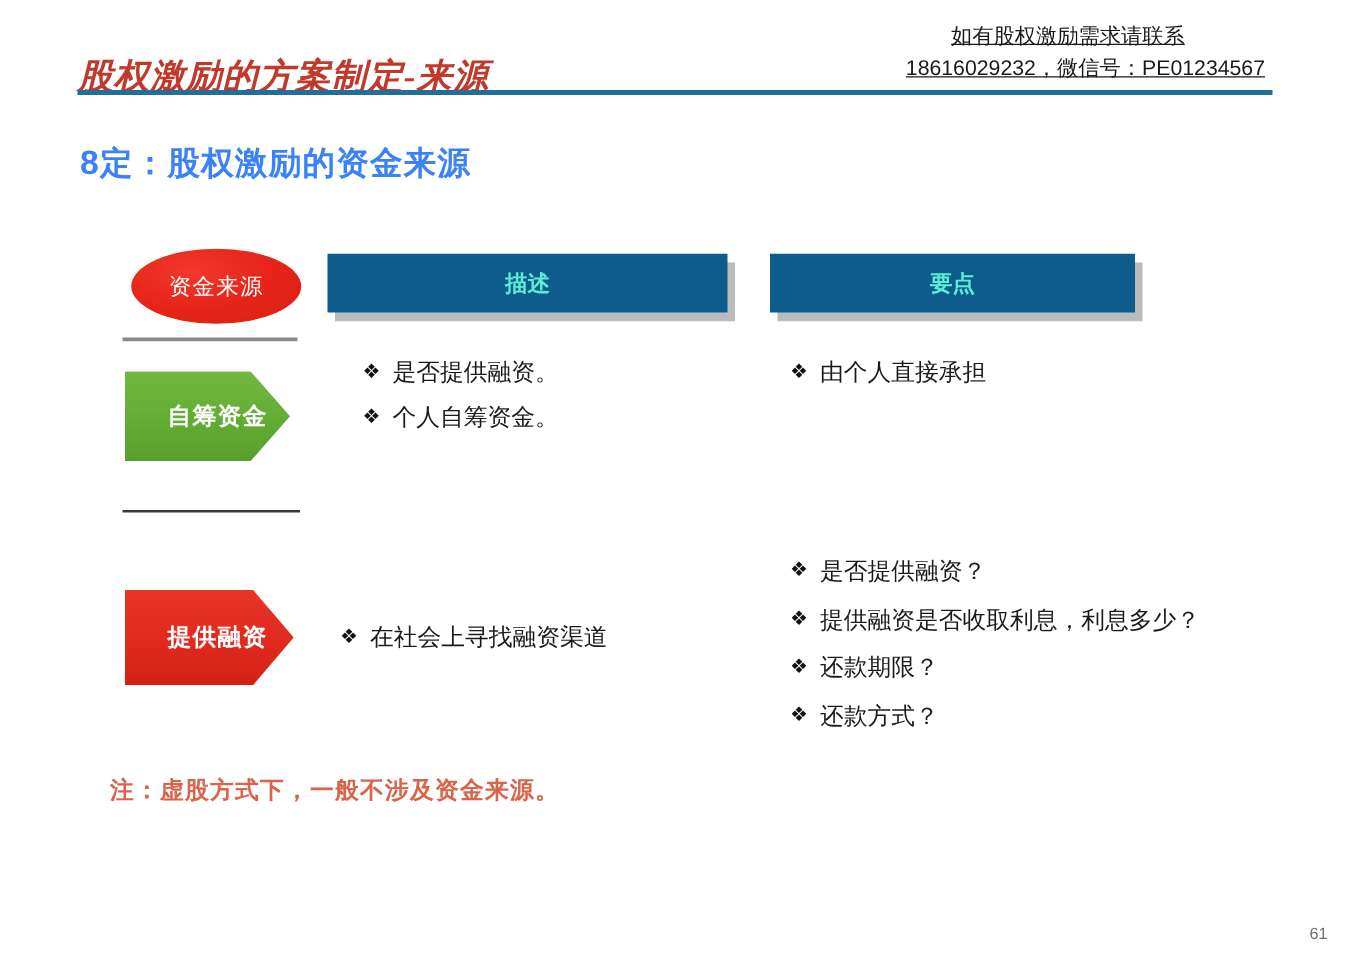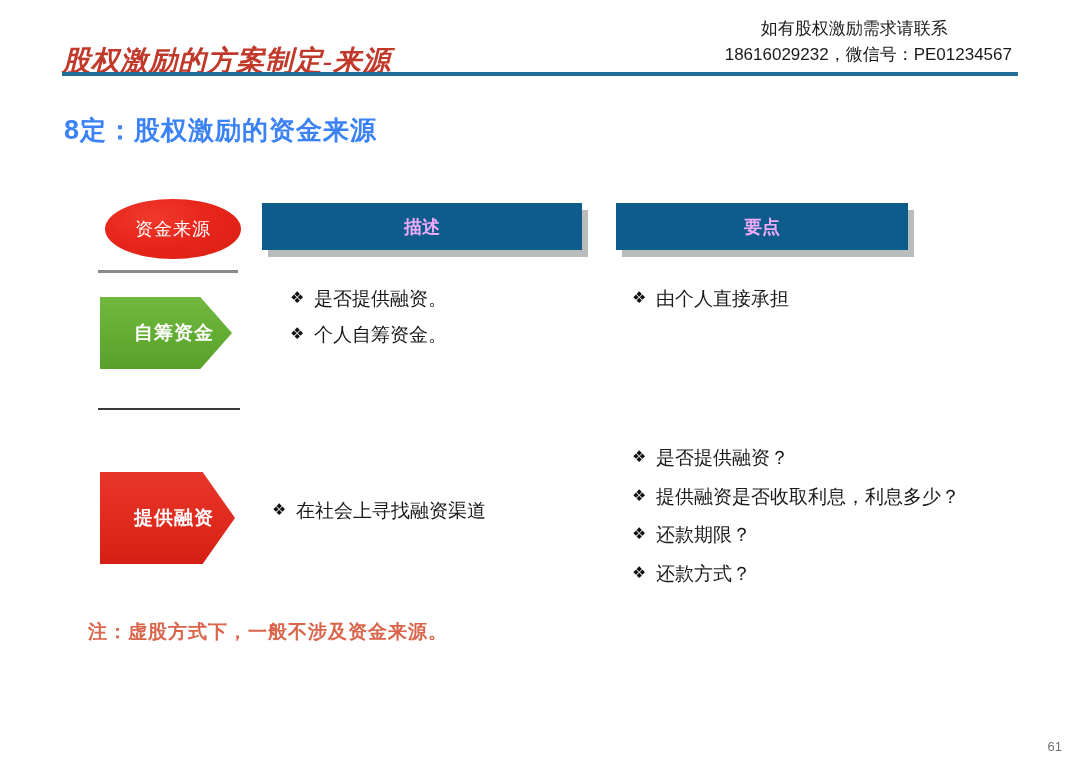--- a/index.html
+++ b/index.html
@@ -36,20 +36,21 @@
     white-space: nowrap;
     margin-top: 20px;
   }
   .contact-block {
     position: absolute;
     right: 68px;
     top: 16px;
     text-align: center;
     line-height: 1.5;
     color: #1a1a1a;
+    text-decoration: underline;
   }
   .contact-line1 {
     font-size: 17px;
     font-family: "Liberation Sans", "DejaVu Sans", sans-serif;
   }
   .contact-line2 {
     font-size: 17px;
     font-family: "Liberation Sans", "DejaVu Sans", sans-serif;
     margin-left: 28px;
   }
@@ -79,21 +80,21 @@
     font-size: 27px;
     font-style: normal;
     font-weight: bold;
   }
 
   
   .colbar {
     position: absolute;
     height: 47px;
     background: #0D5C8C;
-    color: #f0abfc;
+    color: #5eead4;
     font-size: 18px;
     font-weight: bold;
     display: flex;
     align-items: center;
     justify-content: center;
     box-shadow: 6px 7px 0 0 #b9bcbd;
   }
   .colbar.desc  { left: 262px; top: 203px; width: 320px; }
   .colbar.point { left: 616px; top: 203px; width: 292px; }
 
@@ -141,21 +142,21 @@
     left: 100px;
     top: 297px;
     width: 132px;
     height: 72px;
     background: linear-gradient(180deg, #72b83f 0%, #63ac33 55%, #58a02c 100%);
   }
   .arrow.red {
     left: 100px;
     top: 472px;
     width: 135px;
-    height: 92px;
+    height: 76px;
     background: linear-gradient(180deg, #e8352a 0%, #e02a1e 55%, #d42014 100%);
   }
   .arrow-shadow {
     position: absolute;
     background: #cfd1d2;
     clip-path: polygon(0% 0%, 76% 0%, 100% 50%, 76% 100%, 0% 100%);
     z-index: -1;
   }
   .arrow-shadow.green { left: 106px; top: 304px; width: 132px; height: 72px; }
   .arrow-shadow.red   { left: 106px; top: 479px; width: 135px; height: 74px; }

